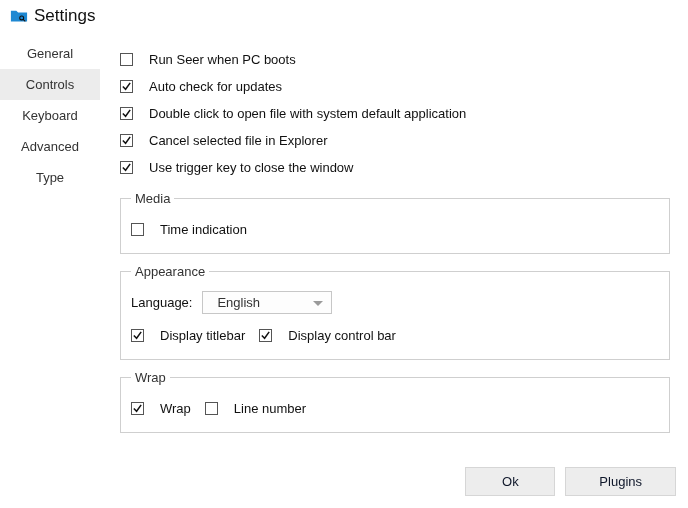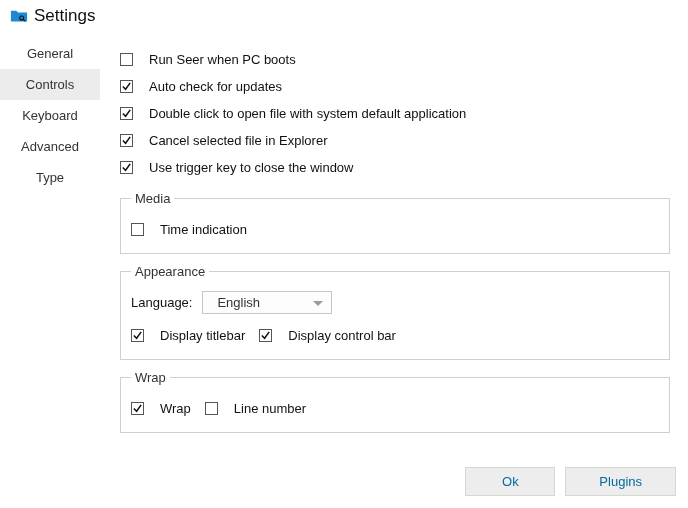--- a/index.html
+++ b/index.html
@@ -116,21 +116,21 @@
     padding: 8px 12px 12px 12px;
     background: #fff;
   }
   .btn {
     min-width: 90px;
     padding: 6px 33px;
     background: #ededed;
     border: 1px solid #d6d6d6;
     text-align: center;
     cursor: default;
-    color: #0369a1;
+    color: #0f172a;
   }
 </style>
 </head>
 <body>
 
 <div class="header">
   <span class="icon-wrap">
     <svg viewBox="0 0 20 16">
       <path d="M1 3 L7 3 L9 5 L19 5 L19 15 L1 15 Z" fill="#1e88d2"></path>
       <circle cx="13" cy="11" r="2.2" fill="none" stroke="#111" stroke-width="1.2"></circle>

